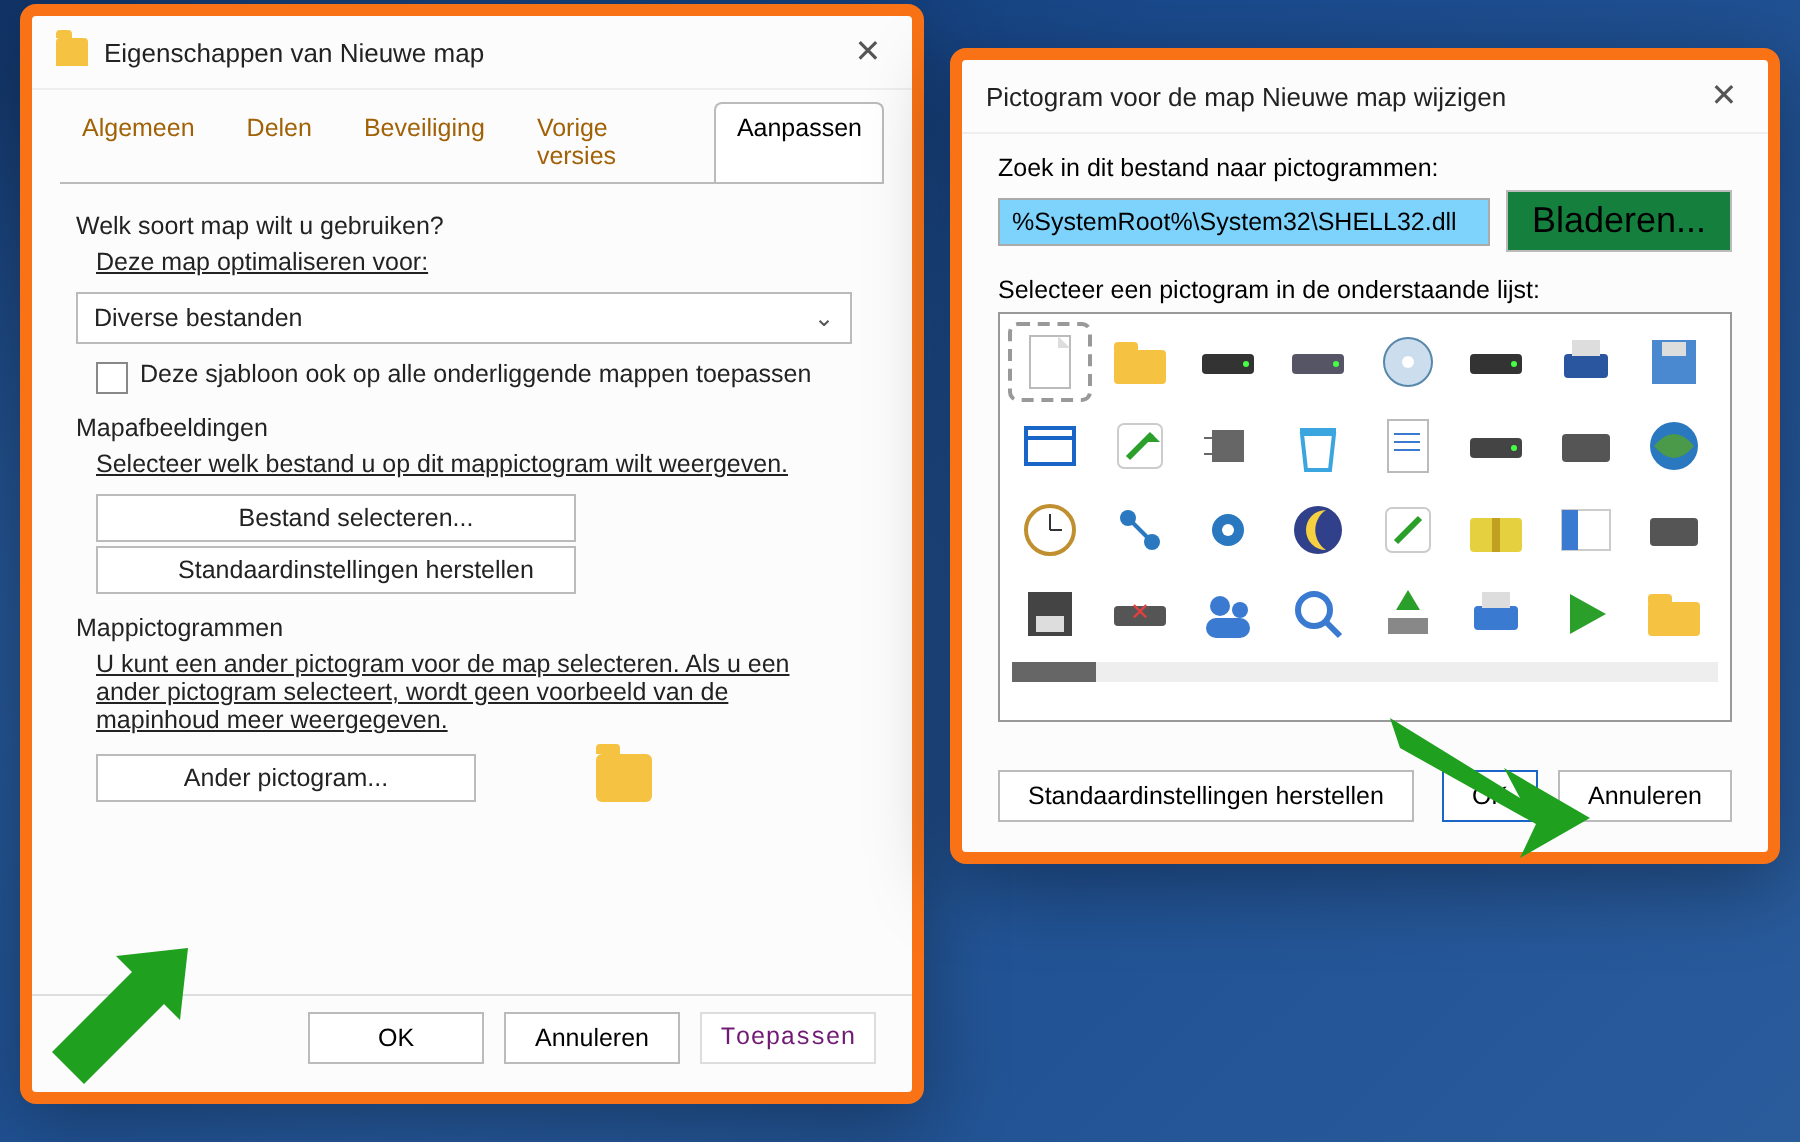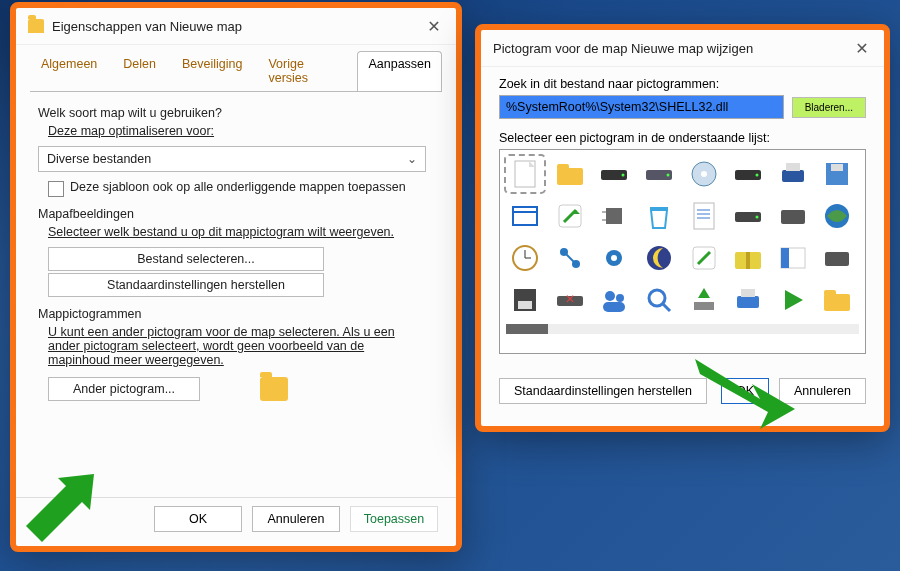--- a/index.html
+++ b/index.html
@@ -44,37 +44,37 @@
     border:1px solid #bbb; background:#fff; padding:5px 8px; font-size:12.5px;
     width:98%; cursor:pointer;
   }
   .chev { font-size:12px; color:#555; }
   .checkbox-row { display:flex; align-items:flex-start; gap:6px; margin:8px 0 2px 10px; }
   .chk { width:16px; height:16px; border:1px solid #888; background:#fff; margin-top:1px; }
   .btn {
     border:1px solid #bbb; background:#fff; padding:4px 0; font-size:12.5px; cursor:pointer;
     text-align:center;
   }
-  .props .section-btns .btn { width:276px; margin:2px 0;padding-left:20px; }
+  .props .section-btns .btn { width:240px; margin:2px 0;padding-left:20px; }
   .icon-prev { width:28px; height:24px; background:#f5c242; border-radius:3px; position:relative; display:inline-block; }
   .icon-prev::before { content:""; position:absolute; left:0; top:-5px; width:12px; height:5px; background:#f5c242; border-radius:2px 2px 0 0; }
   .folder-icon-row { display:flex; align-items:center; gap:60px; margin-top:10px; }
-  .folder-icon-row .btn { width:152px; }
+  .folder-icon-row .btn { width:190px; }
   .bottom-bar {
     display:flex; gap:10px; justify-content:flex-end; padding:8px 18px 14px 18px;
     border-top:1px solid #ddd;
   }
   .bottom-bar .btn { width:88px; padding:5px 0; }
   .bottom-bar .btn.primary { border:1px solid #bbb; }
-  .bottom-bar .btn.disabled { color:#15803d; border-color:#ddd; }
+  .bottom-bar .btn.disabled { color:#701a75; border-color:#ddd;font-family:Liberation Mono, monospace; }
   
   .picker .body { padding:10px 18px 12px 18px; font-size:12.5px; }
   .field-row { display:flex; gap:8px; margin:4px 0 12px 0; align-items:center; }
-  .text-input { flex:1; border:1px solid #aaa; padding:4px 6px; font-size:12.5px; background:#3b82f6; }
-  .browse-btn { border:1px solid #bbb; background:#bef264; padding:4px 12px; font-size:10px; cursor:pointer; }
+  .text-input { flex:1; border:1px solid #aaa; padding:4px 6px; font-size:12.5px; background:#7dd3fc; }
+  .browse-btn { border:1px solid #bbb; background:#15803d; padding:4px 12px; font-size:18px; cursor:pointer; }
   .icon-list-box { border:1px solid #999; height:205px; background:#fff; padding:6px; overflow:hidden; }
   .icon-grid { display:grid; grid-template-columns:repeat(8,1fr); gap:6px 4px; }
   .ico { width:38px; height:36px; display:flex; align-items:center; justify-content:center; border-radius:3px; }
   .ico svg { width:32px; height:32px; }
   .ico.sel { outline:2px dashed #999; }
   .scroll-track { height:10px; margin-top:6px; background:#eee; position:relative; }
   .scroll-thumb { position:absolute; left:0; top:0; height:10px; width:42px; background:#666; }
   .picker-bottom { display:flex; gap:10px; justify-content:flex-end; padding:12px 18px 14px 18px; }
   .picker-bottom .btn { padding:5px 14px; }
   .picker-bottom .btn.restore { margin-right:auto; }

